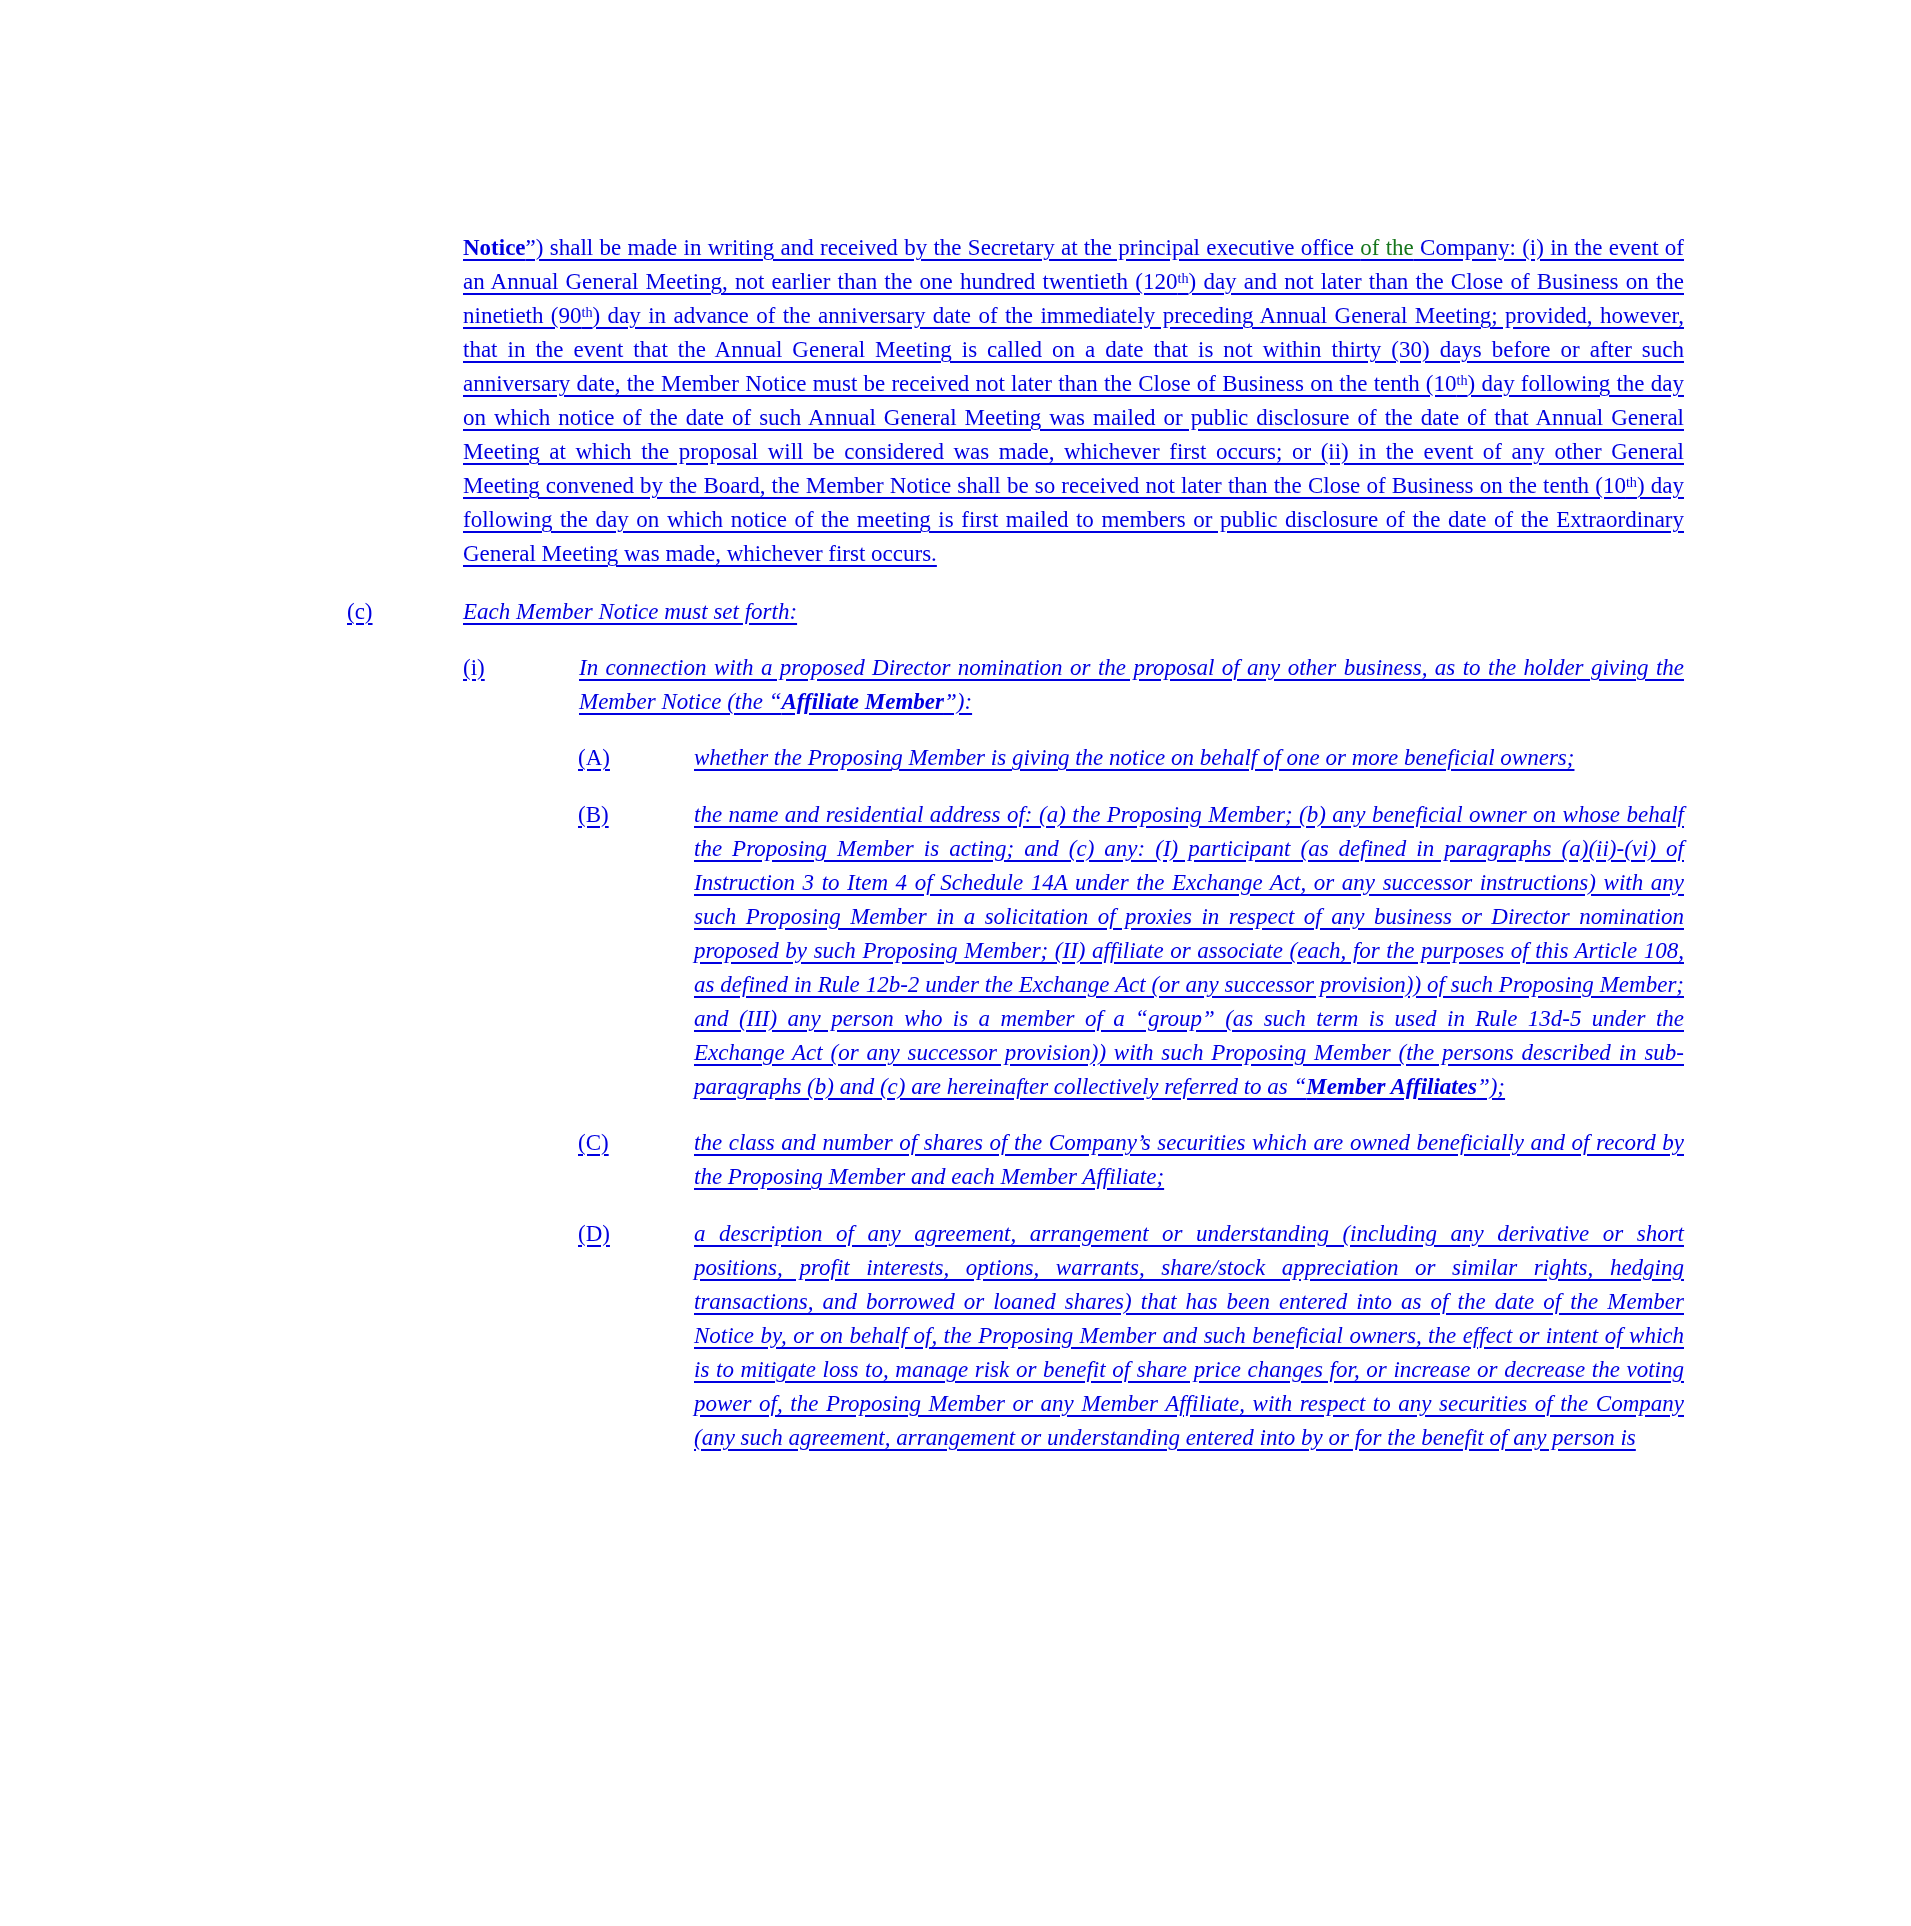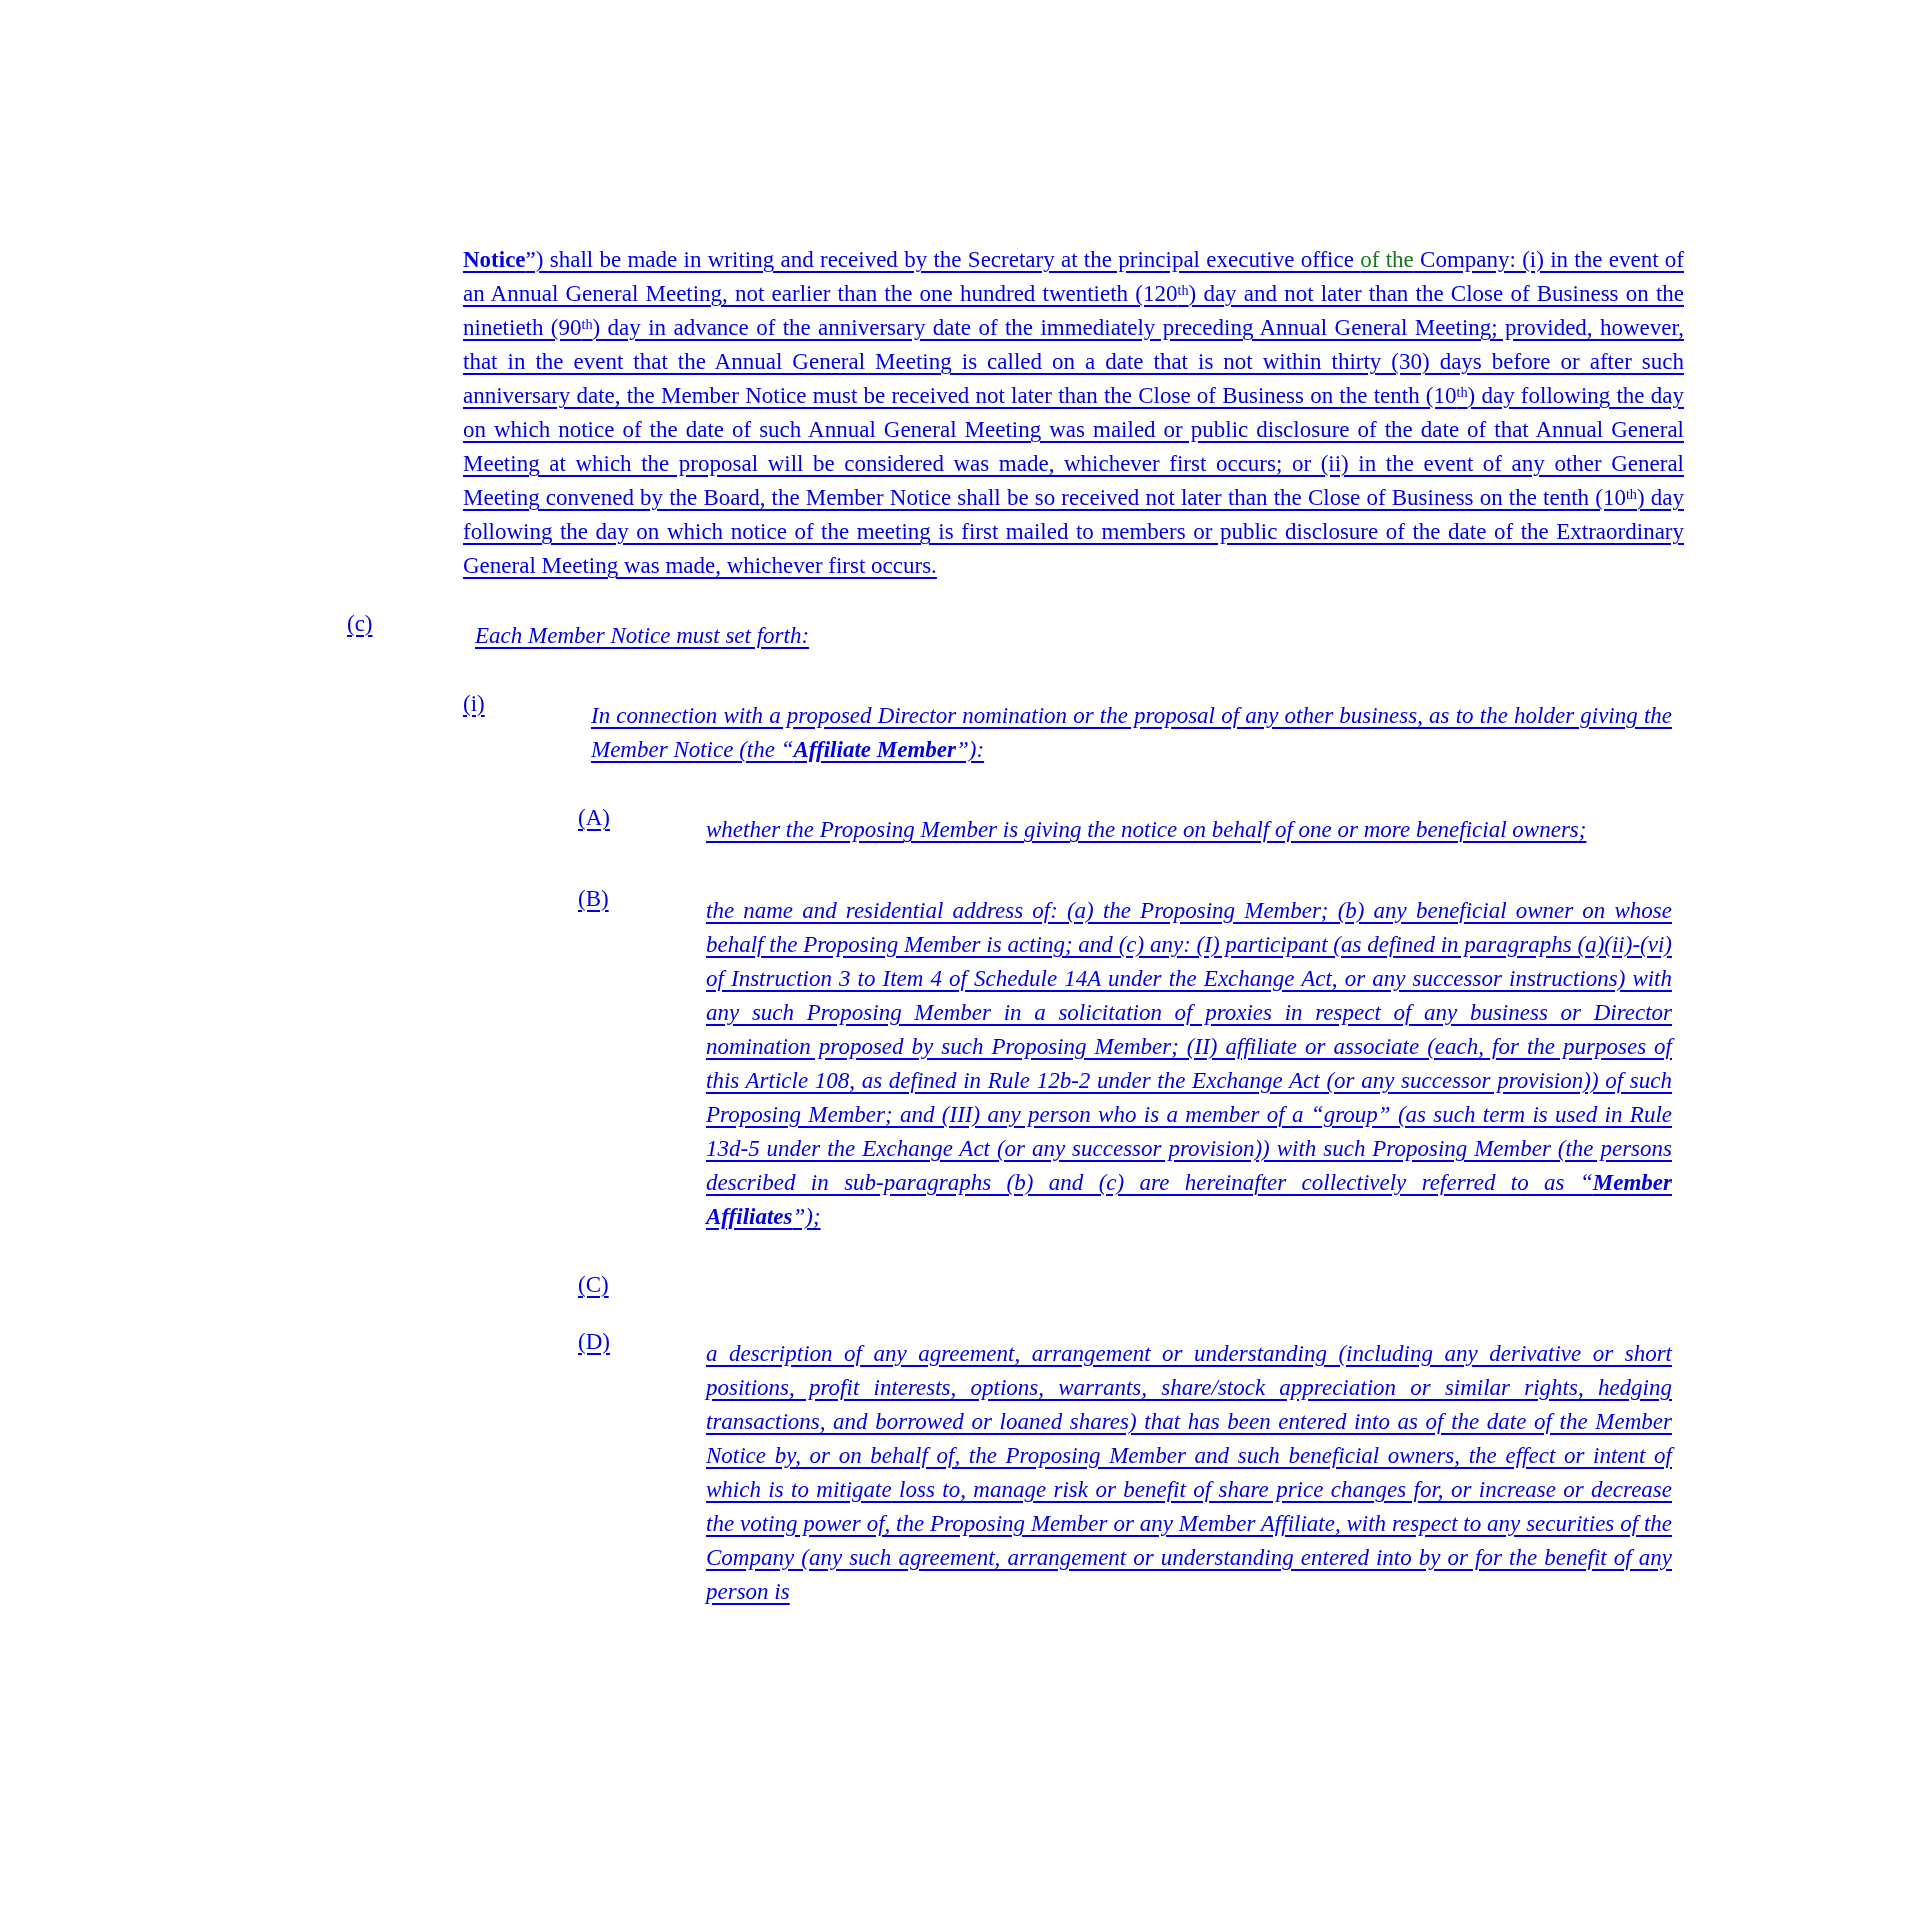--- a/index.html
+++ b/index.html
@@ -31,21 +31,21 @@
   .para {
     color: #0000e0;
     font-size: 23px;
     line-height: 1.48;
     text-align: justify;
     text-justify: inter-word;
     text-decoration: underline;
     text-decoration-color: #0000e0;
     text-underline-offset: 0.16em;
     text-decoration-thickness: 1.5px;
-    margin: 12px;
+    margin: 0;
     -webkit-hyphens: none;
     hyphens: none;
   }
   .para.last-line-left { text-align-last: left; }
 
   
   .item {
     display: flex;
     align-items: flex-start;
   }
@@ -123,20 +123,23 @@
 
     <div class="item lvl-alpha">
       <span class="marker">(B)</span>
       <div class="body-col">
         <p class="para last-line-left"><span>the name and residential address of: (a) the Proposing Member; (b) any beneficial owner on whose behalf the Proposing Member is acting; and (c) any: (I) participant (as defined in paragraphs (a)(ii)-(vi) of Instruction 3 to Item 4 of Schedule 14A under the Exchange Act, or any successor instructions) with any such Proposing Member in a solicitation of proxies in respect of any business or Director nomination proposed by such Proposing Member; (II) affiliate or associate (each, for the purposes of this Article 108, as defined in Rule 12b-2 under the Exchange Act (or any successor provision)) of such Proposing Member; and (III) any person who is a member of a “group” (as such term is used in Rule 13d-5 under the Exchange Act (or any successor provision)) with such Proposing Member (the persons described in sub-paragraphs (b) and (c) are hereinafter collectively referred to as “</span><b class="defined">Member Affiliates</b><span>”);</span></p>
       </div>
     </div>
 
     <div class="item lvl-alpha">
       <span class="marker">(C)</span>
+      <div class="body-col">
+        <p class="para last-line-left">the class and number of shares of the Company’s securities which are owned beneficially and of record by the Proposing Member and each Member Affiliate;</p>
+      </div>
     </div>
 
     <div class="item lvl-alpha">
       <span class="marker">(D)</span>
       <div class="body-col">
         <p class="para">a description of any agreement, arrangement or understanding (including any derivative or short positions, profit interests, options, warrants, share/stock appreciation or similar rights, hedging transactions, and borrowed or loaned shares) that has been entered into as of the date of the Member Notice by, or on behalf of, the Proposing Member and such beneficial owners, the effect or intent of which is to mitigate loss to, manage risk or benefit of share price changes for, or increase or decrease the voting power of, the Proposing Member or any Member Affiliate, with respect to any securities of the Company (any such agreement, arrangement or understanding entered into by or for the benefit of any person is</p>
       </div>
     </div>
 
   </div>

